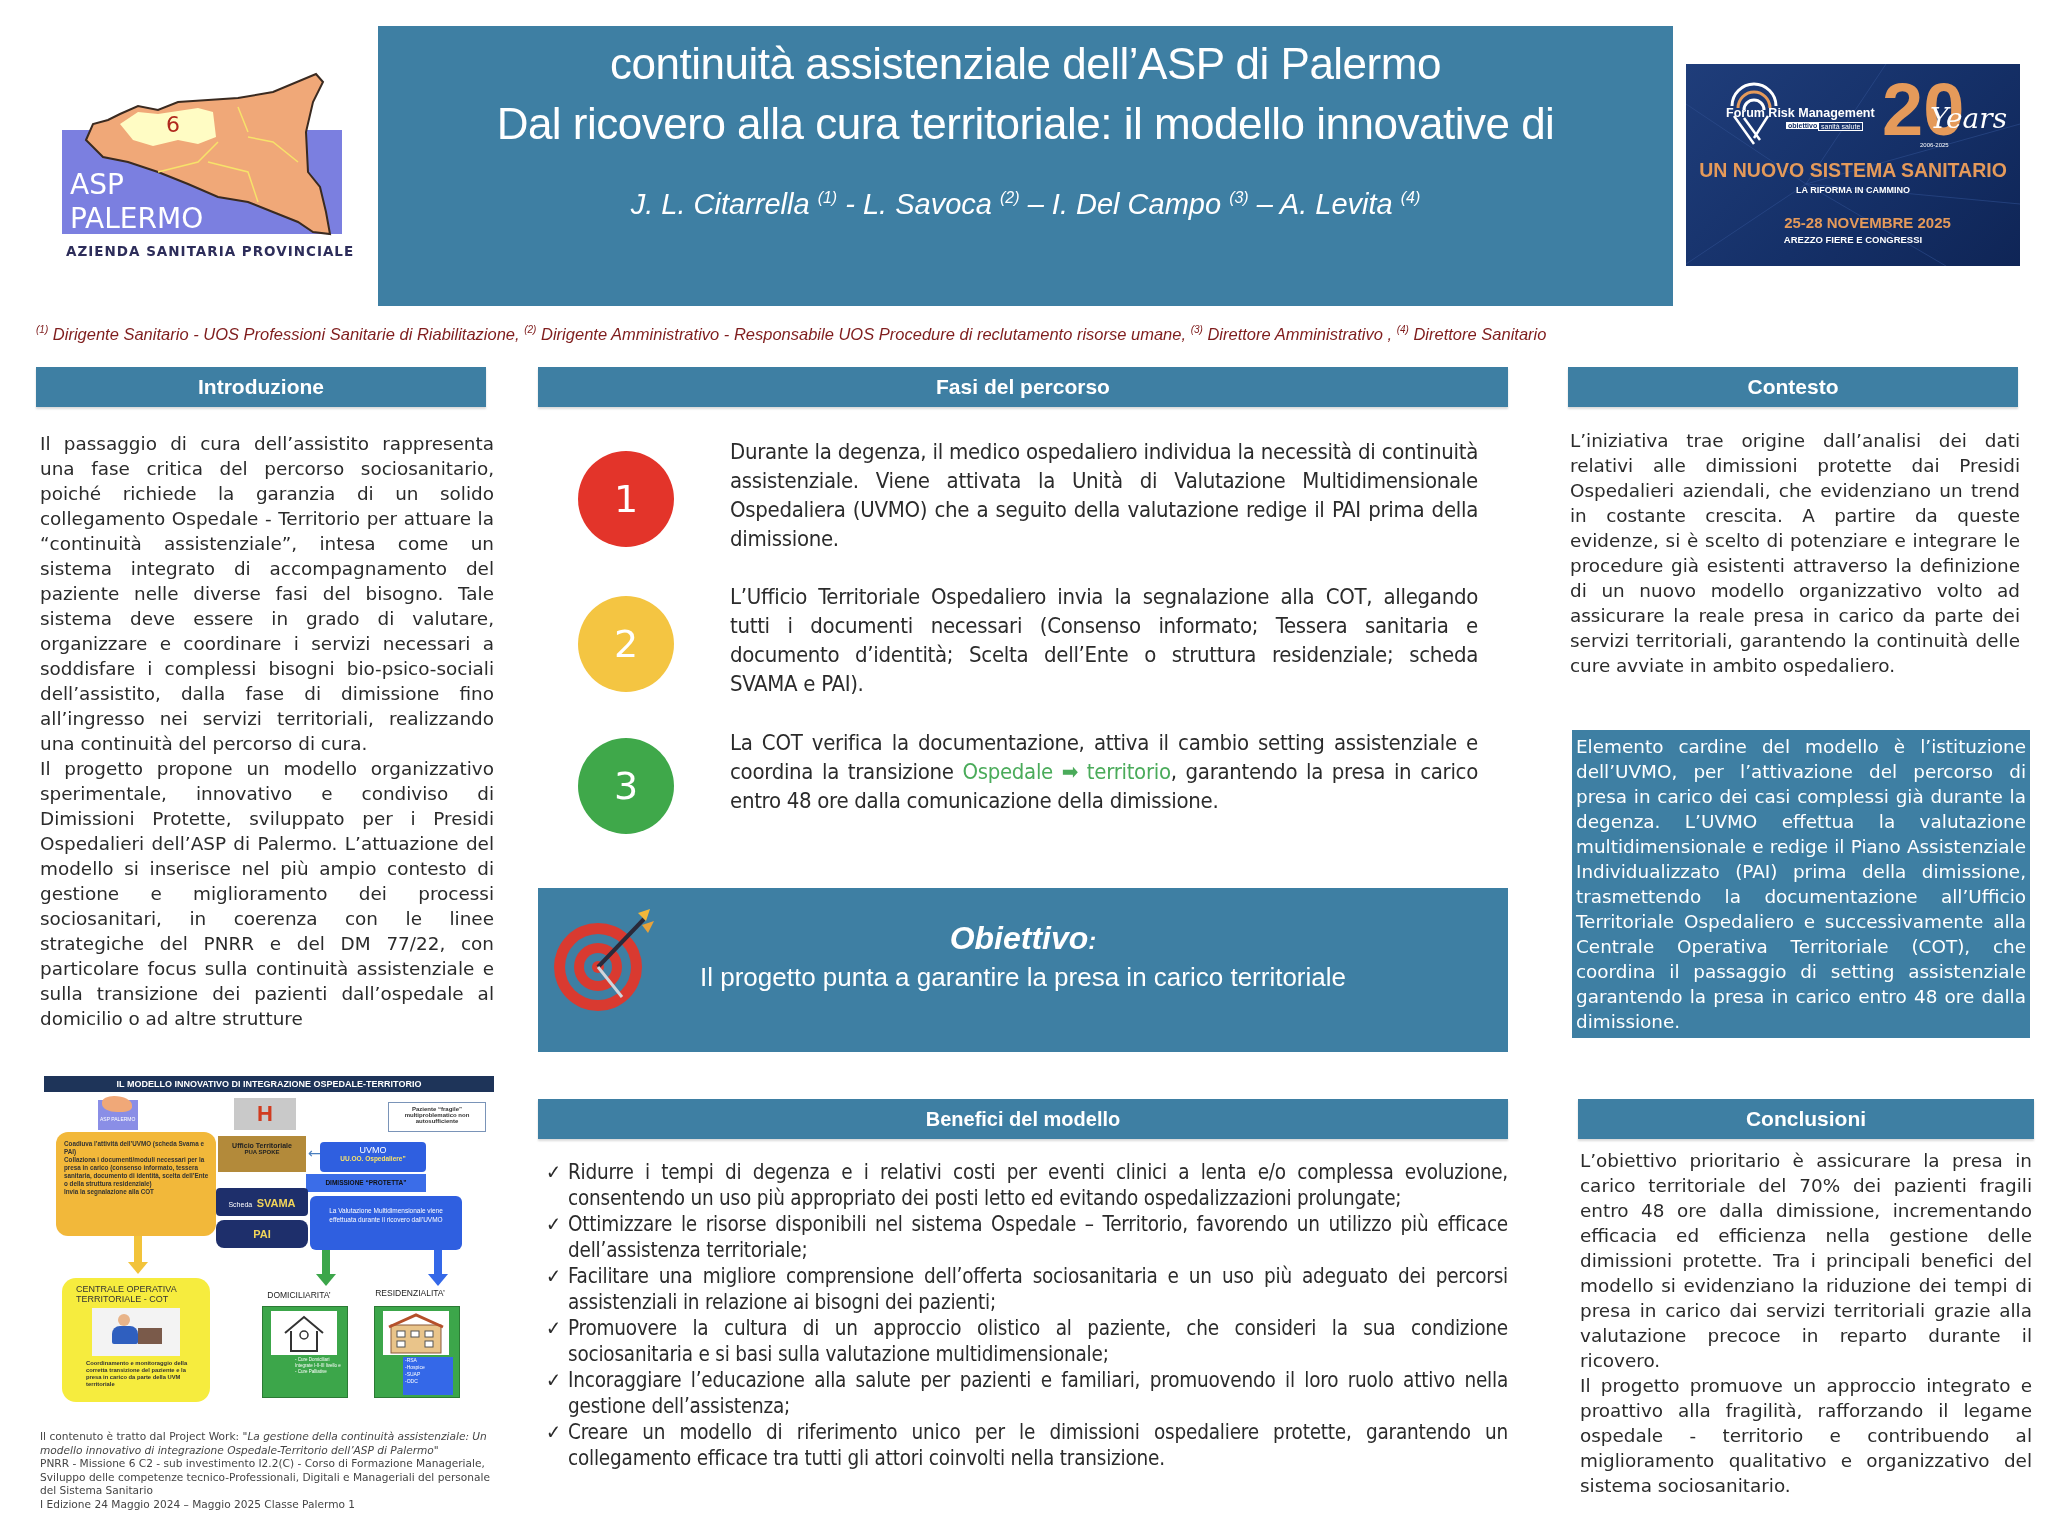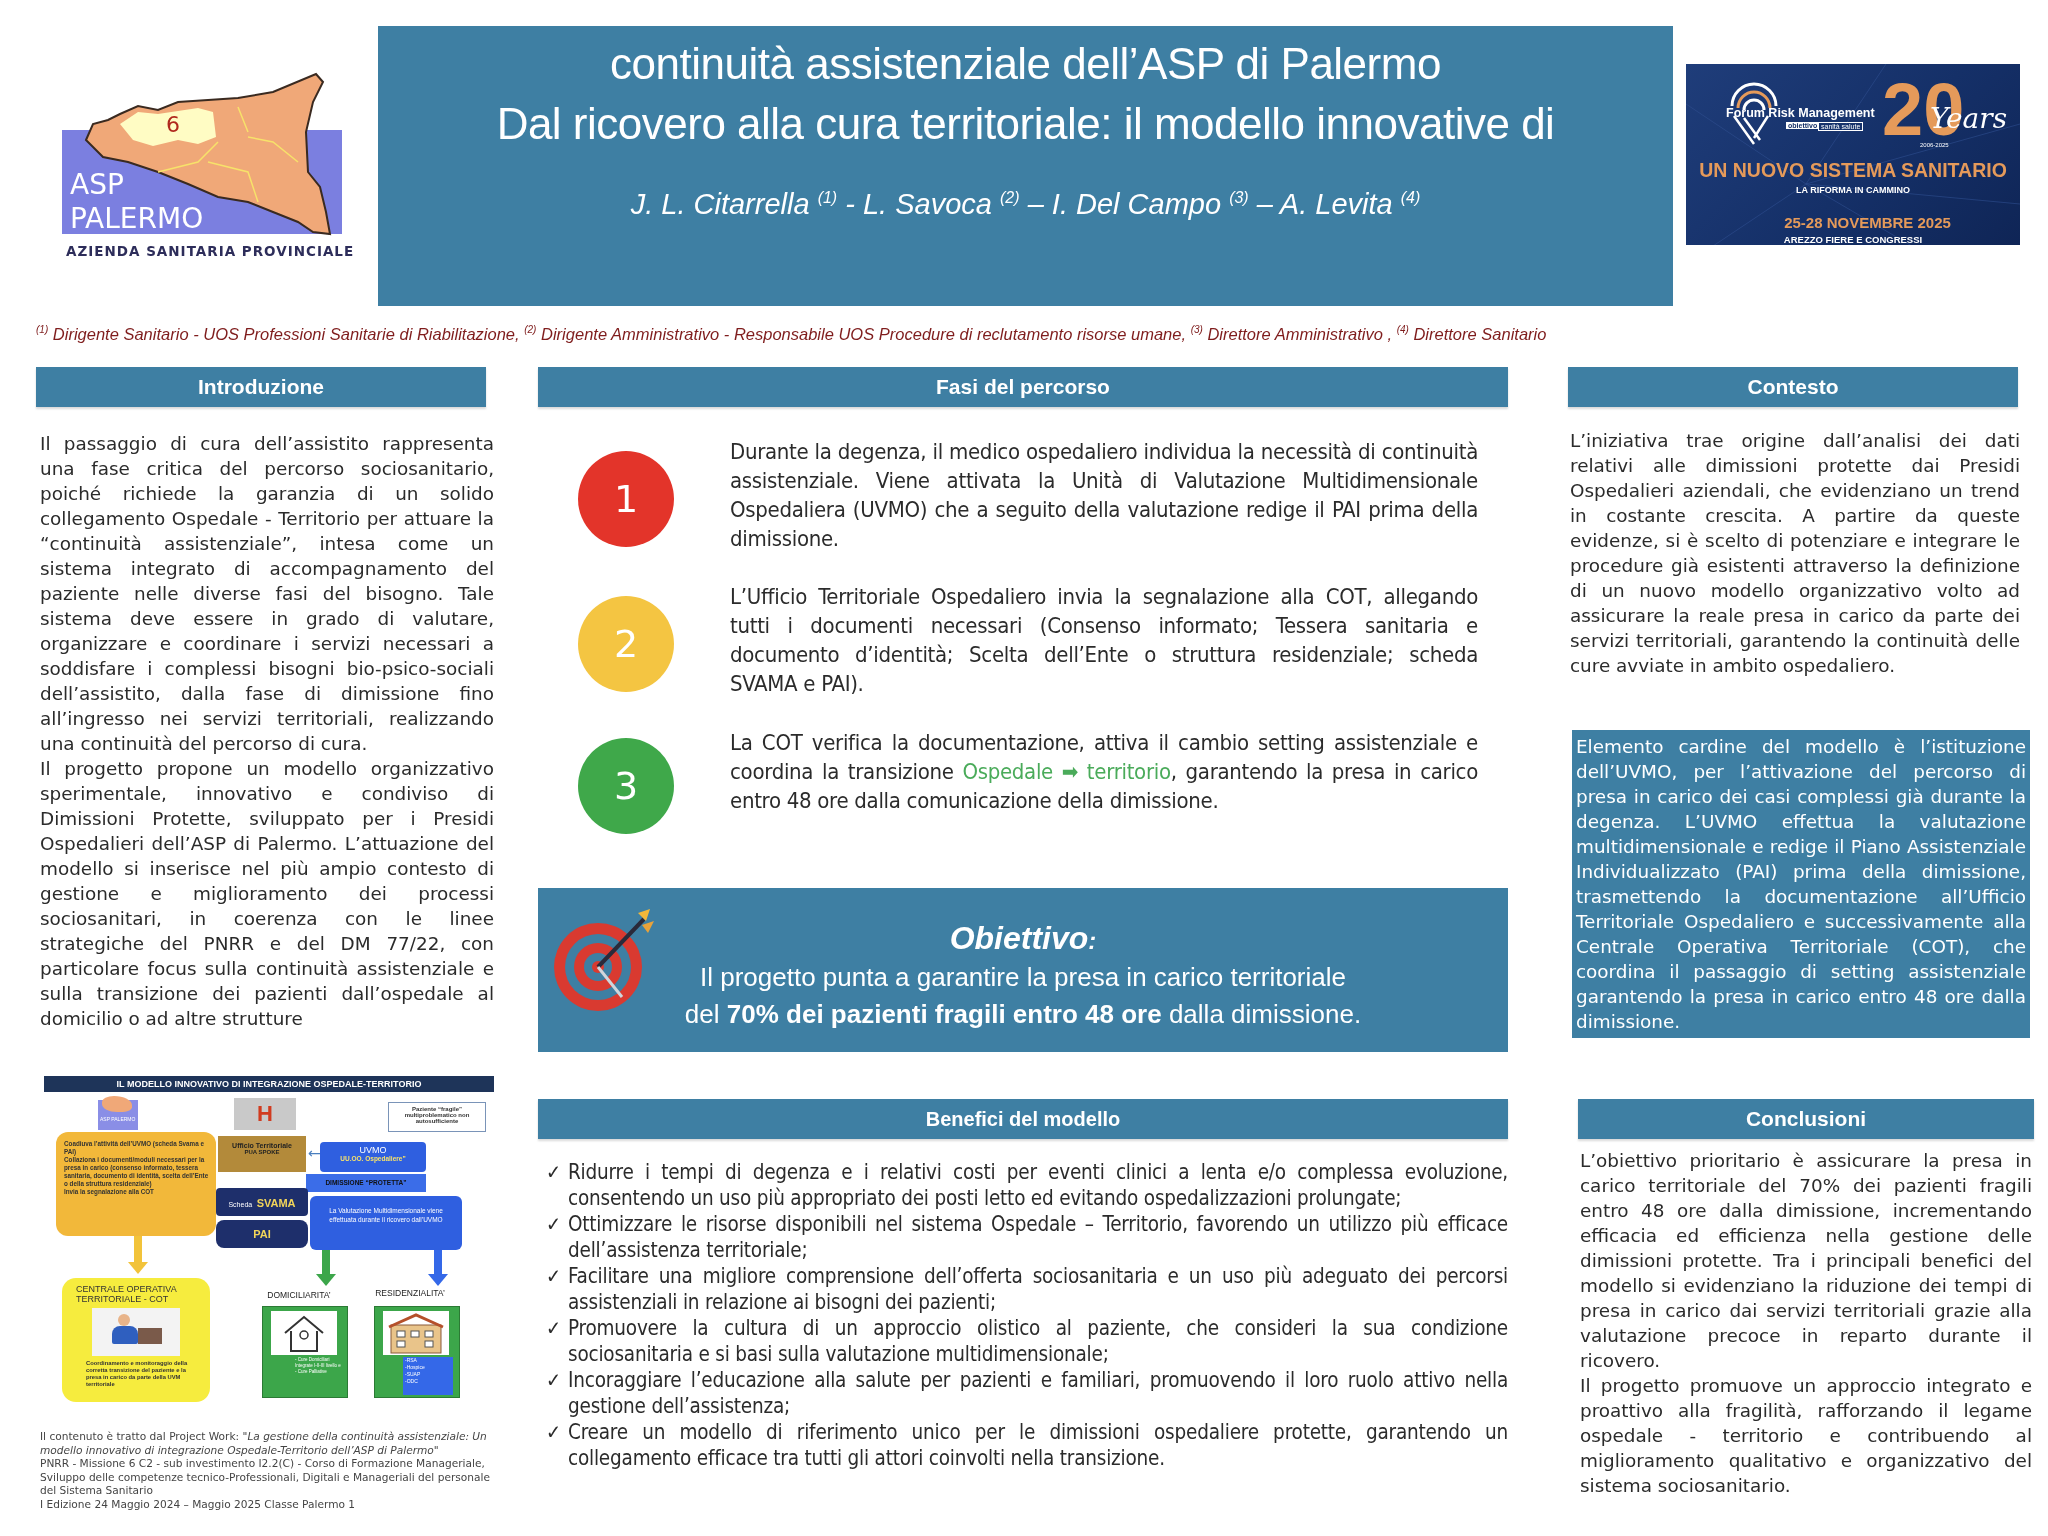--- a/index.html
+++ b/index.html
@@ -8,21 +8,21 @@
 
   .abs { position: absolute; }
   .bar { background: #3e7fa3; color: #fff; font-family: "Liberation Sans", sans-serif; font-weight: bold; text-align: center; box-shadow: 0 2px 2px rgba(0,0,0,0.15); }
 
   
   #logo-left { left: 58px; top: 62px; width: 300px; height: 210px; }
   #title-box { left: 378px; top: 26px; width: 1295px; height: 280px; background: #3e7fa3; color:#fff; text-align:center; font-family: "Liberation Sans", sans-serif; }
   #title-box .t { font-size: 44px; line-height: 60px; padding-top: 8px; letter-spacing: -0.5px; }
   #title-box .a { font-size: 29px; font-style: italic; margin-top: 34px; }
   #title-box sup { font-size: 16px; }
-  #event-box { left: 1686px; top: 64px; width: 334px; height: 181px; background: linear-gradient(135deg,#1f3d7a 0%,#153068 55%,#0f2556 100%); color:#fff; font-family:"Liberation Sans", sans-serif; overflow:hidden; }
+  #event-box { left: 1686px; top: 64px; width: 334px; height: 202px; background: linear-gradient(135deg,#1f3d7a 0%,#153068 55%,#0f2556 100%); color:#fff; font-family:"Liberation Sans", sans-serif; overflow:hidden; }
   .ev-orange { color: #e59a5a; }
 
   #affil { left: 36px; top: 324px; width: 1700px; font-family: "Liberation Sans", sans-serif; font-style: italic; font-size: 16.5px; color:#7f1d1d; }
   #affil sup { font-size: 10px; }
 
   
   #h-intro { left: 36px; top: 367px; width: 450px; height: 40px; line-height: 40px; font-size: 21px; }
   #h-fasi { left: 538px; top: 367px; width: 970px; height: 40px; line-height: 40px; font-size: 21px; }
   #h-contesto { left: 1568px; top: 367px; width: 450px; height: 40px; line-height: 40px; font-size: 21px; }
   #h-benefici { left: 538px; top: 1099px; width: 970px; height: 40px; line-height: 40px; font-size: 20px; }
@@ -237,21 +237,20 @@
   <div class="txt">L’Ufficio Territoriale Ospedaliero invia la segnalazione alla COT, allegando tutti i documenti necessari (Consenso informato; Tessera sanitaria e documento d’identità; Scelta dell’Ente o struttura residenziale; scheda SVAMA e PAI).</div>
 </div>
 <div id="step3" class="abs step">
   <div class="circle">3</div>
   <div class="txt"><span>La COT verifica la documentazione, attiva il cambio setting assistenziale e coordina la transizione </span><span class="green">Ospedale ➡ territorio</span><span>, garantendo la presa in carico  entro 48 ore dalla comunicazione della dimissione.</span></div>
 </div>
 
 <div id="obj-box" class="abs">
   <div class="ot"><span>Obiettivo</span><span class="colon">:</span></div>
   <div class="ol">Il progetto  punta a garantire la presa in carico territoriale</div>
-  <div class="ol"><span>del </span><b>70% dei pazienti fragili entro 48 ore</b><span> dalla dimissione.</span></div>
 </div>
 <div id="target-icon" class="abs">
   <svg width="110" height="110" viewBox="0 0 110 110">
     <circle cx="48" cy="62" r="44" fill="#d93a30"></circle>
     <circle cx="48" cy="62" r="33" fill="#3e7fa3"></circle>
     <circle cx="48" cy="62" r="24" fill="#d93a30"></circle>
     <circle cx="48" cy="62" r="14" fill="#3e7fa3"></circle>
     <circle cx="48" cy="62" r="6" fill="#d93a30"></circle>
     <line x1="48" y1="62" x2="94" y2="14" stroke="#2a2a3a" stroke-width="4"></line>
     <line x1="48" y1="62" x2="72" y2="92" stroke="#cfd6dc" stroke-width="3"></line>

